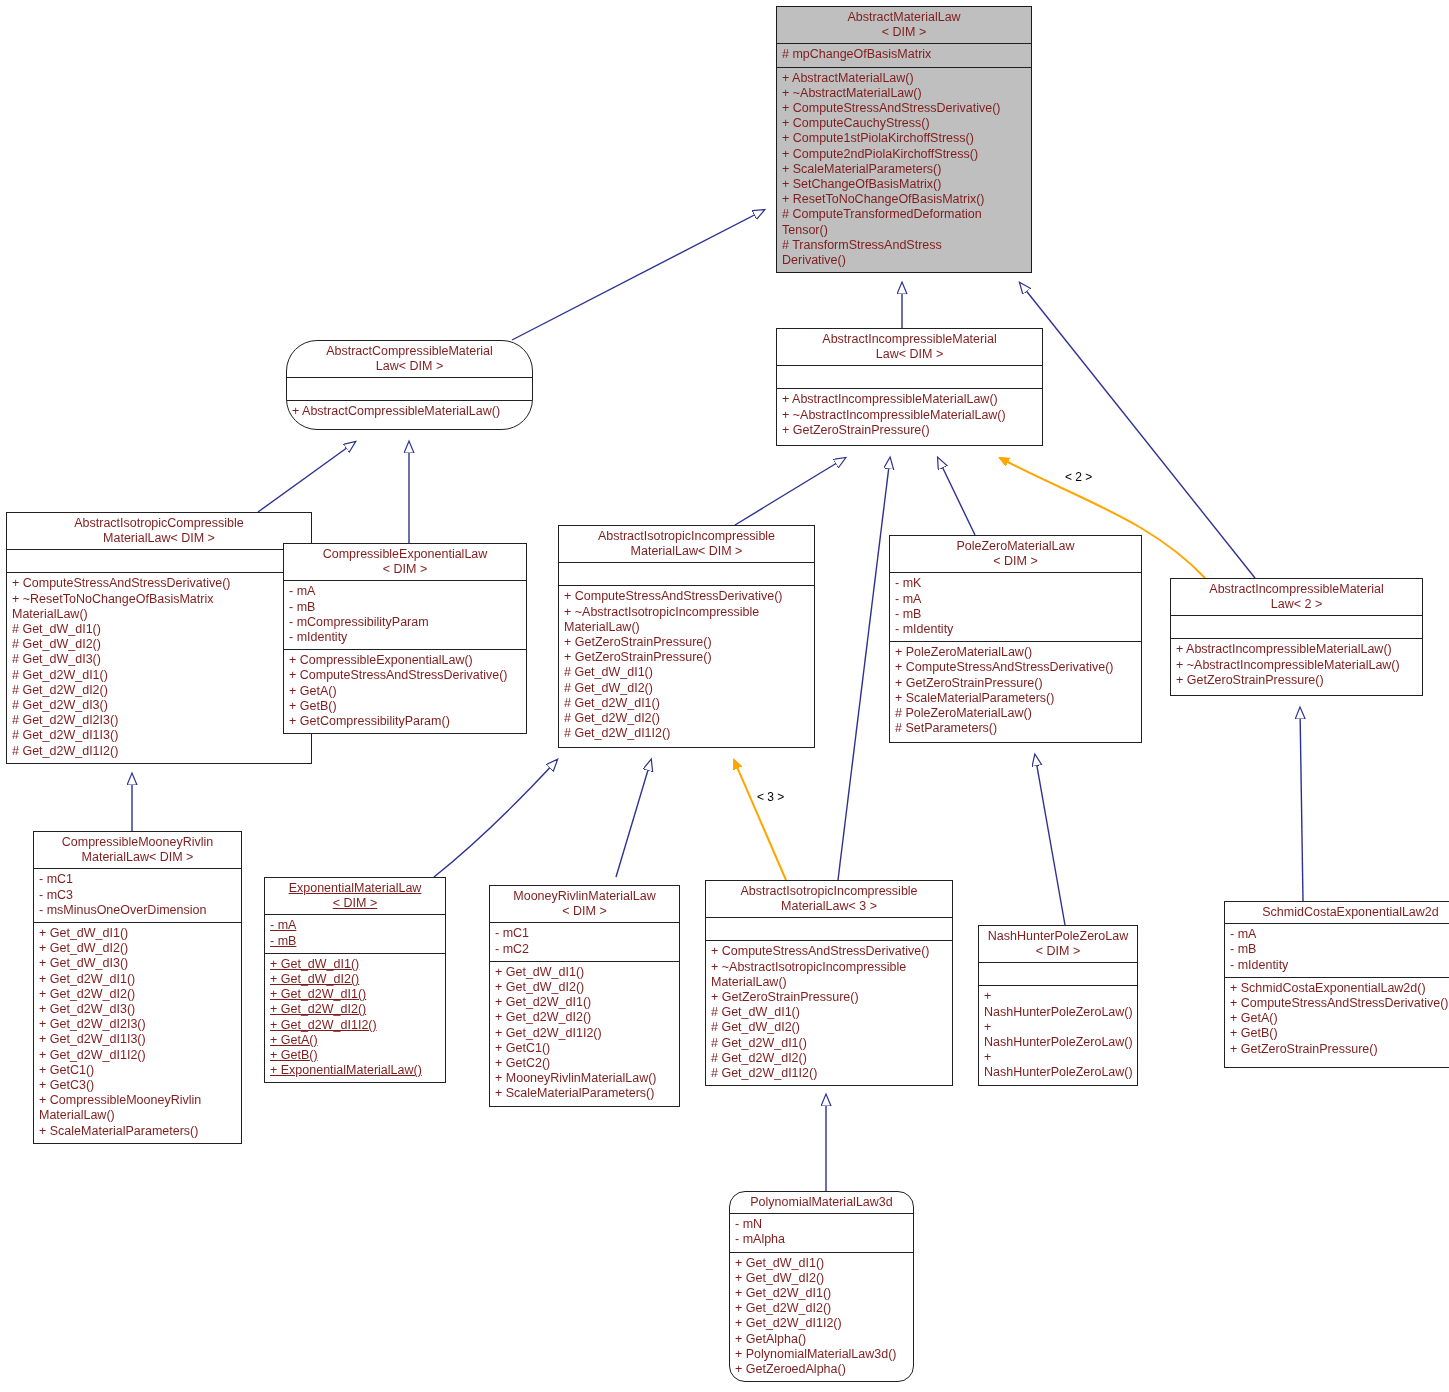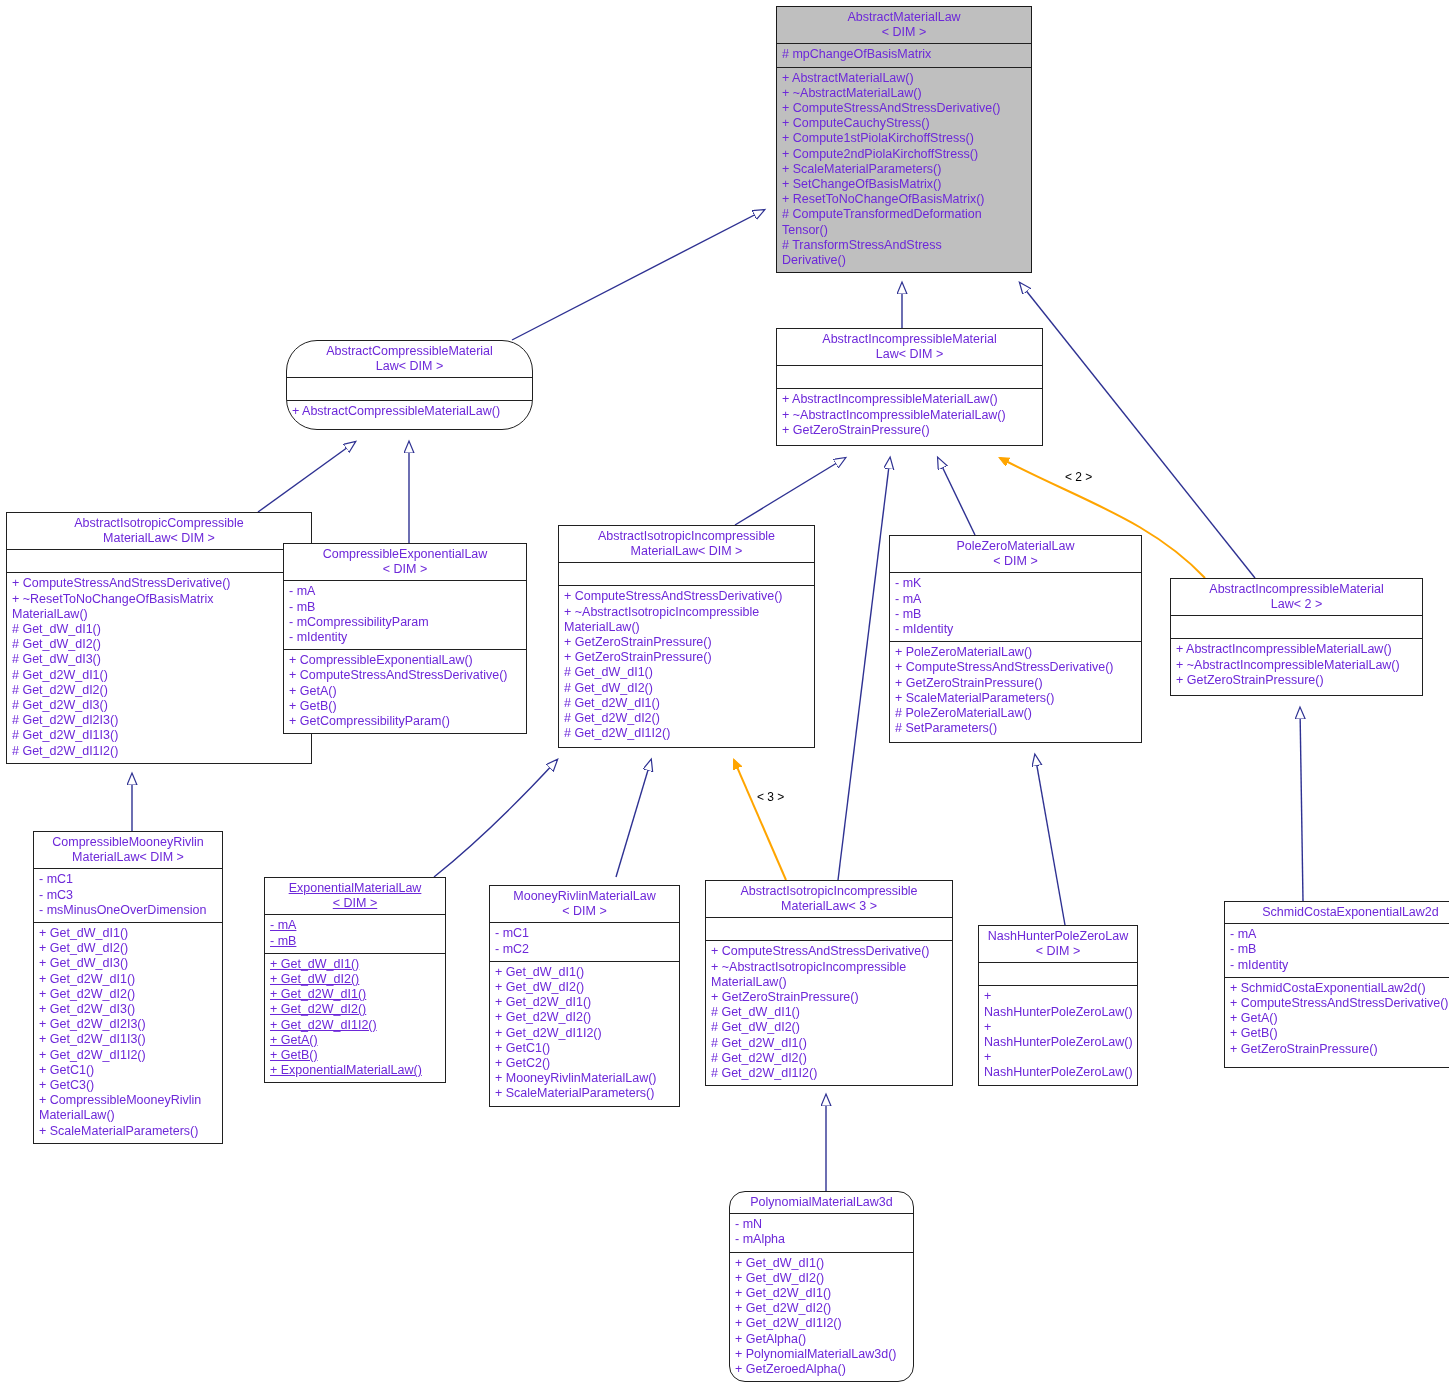--- a/index.html
+++ b/index.html
@@ -26,21 +26,21 @@
     height: 1392px;
     pointer-events: none;
   }
   .node {
     position: absolute;
     box-sizing: border-box;
     border: 1px solid #202020;
     background: #ffffff;
     font-size: 12.5px;
     line-height: 15.2px;
-    color: #6d28d9;
+    color: #7f1d1d;
     z-index: 5;
   }
   .node.root {
     background: #bfbfbf;
     border: 1px solid #1a1a1a;
   }
   .node .title {
     text-align: center;
     padding: 3px 4px 3px 4px;
     white-space: pre-line;
@@ -232,21 +232,21 @@
 Law&lt; 2 &gt;</div>
         <div class="sep"></div>
         <div class="attrs empty"></div>
         <div class="sep"></div>
         <div class="ops">
           <div class="row">+ AbstractIncompressibleMaterialLaw()</div>
           <div class="row">+ ~AbstractIncompressibleMaterialLaw()</div>
           <div class="row">+ GetZeroStrainPressure()</div>
         </div>
       </div>
-      <div class="node" style="left: 33px; top: 831px; width: 190px; min-height: 309px;">
+      <div class="node" style="left: 33px; top: 831px; width: 209px; min-height: 309px;">
         <div class="title">CompressibleMooneyRivlin
 MaterialLaw&lt; DIM &gt;</div>
         <div class="sep"></div>
         <div class="attrs">
           <div class="row">- mC1</div>
           <div class="row">- mC3</div>
           <div class="row">- msMinusOneOverDimension</div>
         </div>
         <div class="sep"></div>
         <div class="ops">

